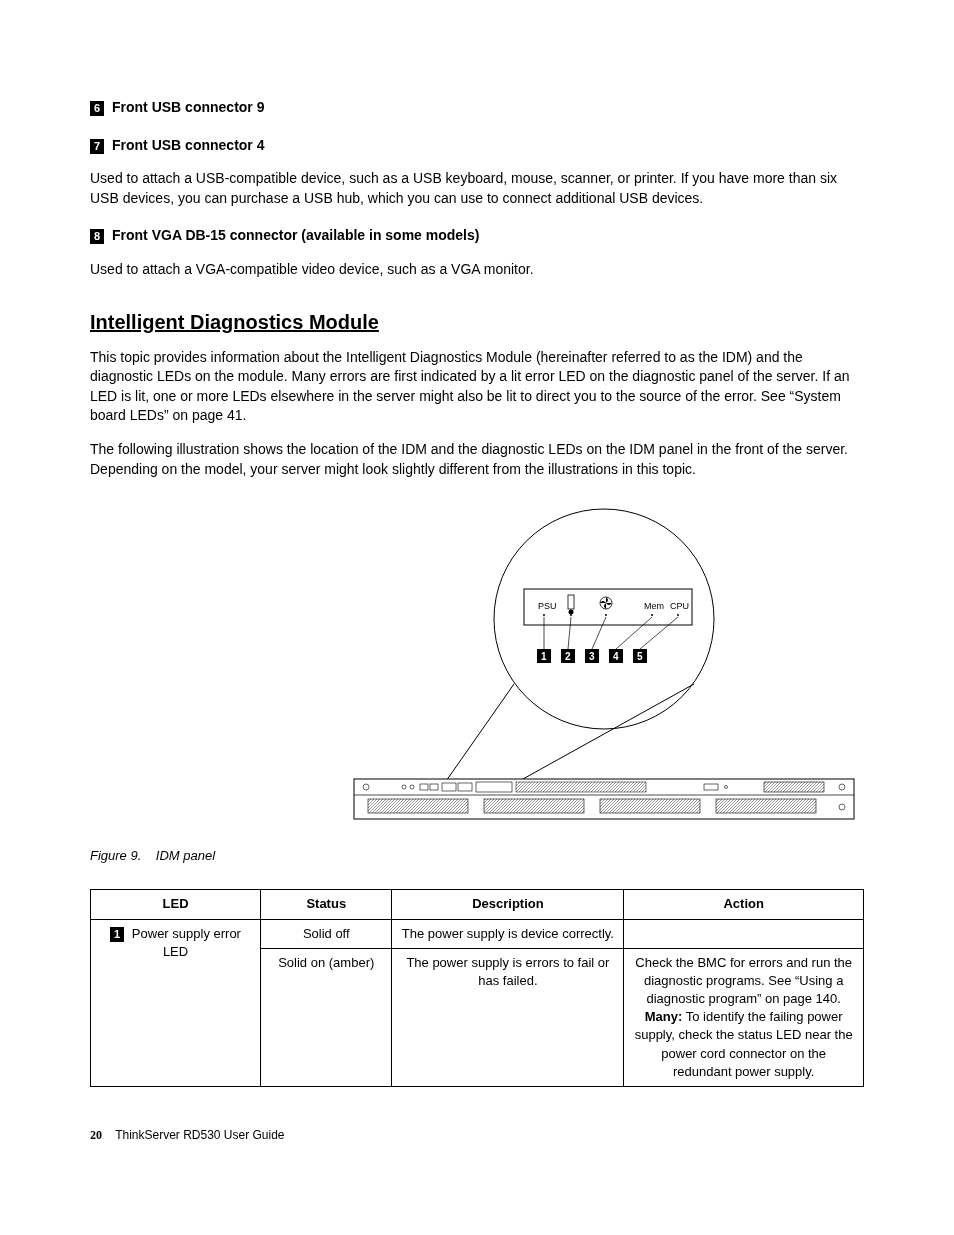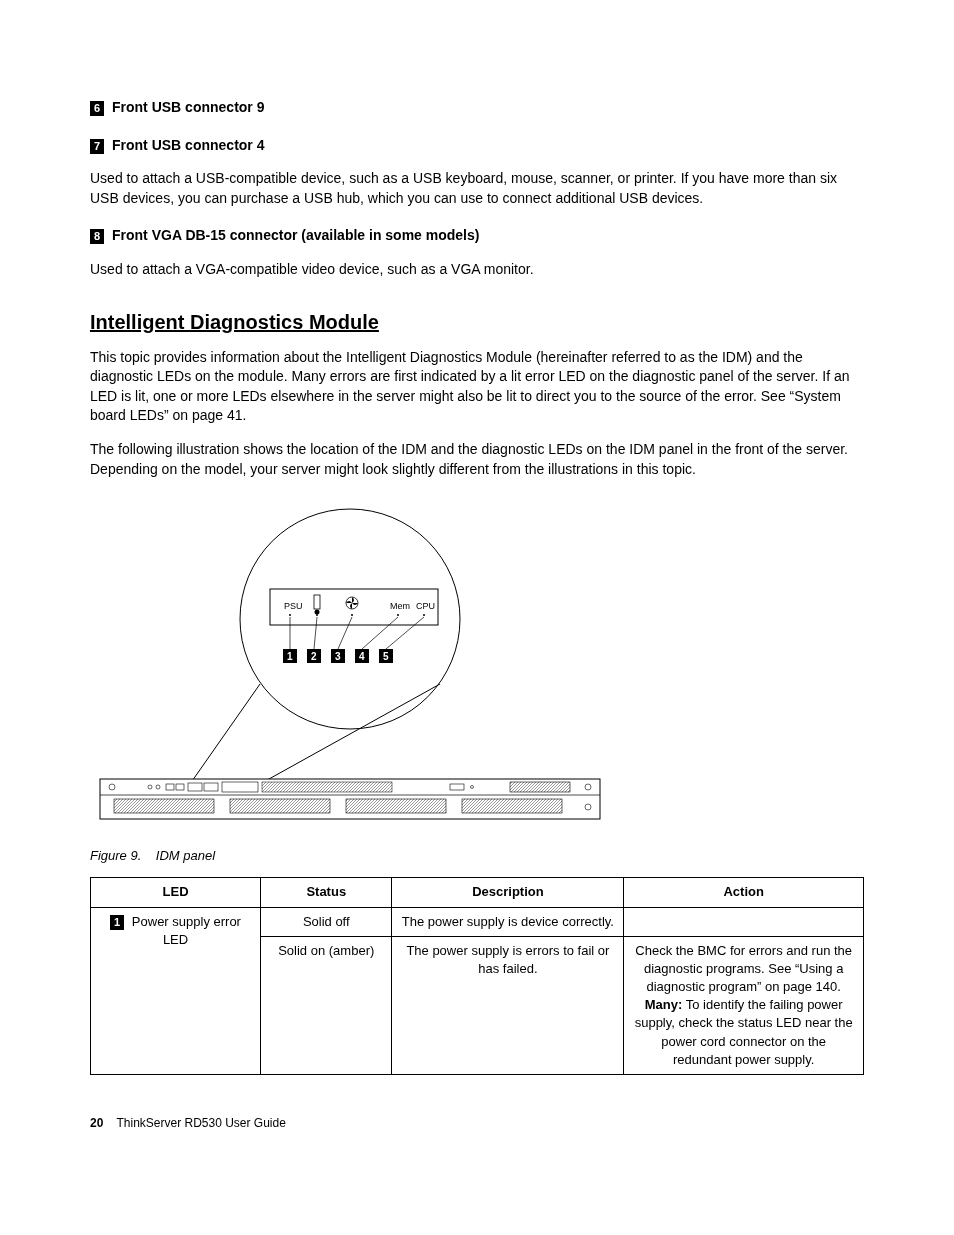--- a/index.html
+++ b/index.html
@@ -32,43 +32,43 @@
   p { margin: 5px 0 14px 0; }
   h2 {
     font-size: 20px;
     font-weight: bold;
     margin: 28px 0 12px 0;
     text-decoration: underline;
   }
   .fig-caption {
     font-style: italic;
     font-size: 13px;
-    margin: 18px 0 12px 0;
+    margin: 18px 0 24px 0;
   }
   table {
     border-collapse: collapse;
     width: 100%;
     font-size: 13px;
   }
   th, td {
     border: 1px solid #000;
     padding: 5px 8px;
     text-align: center;
     vertical-align: top;
   }
   th { font-weight: bold; text-align: center; }
   .footer {
     margin-top: 40px;
     font-size: 12px;
   }
-  .footer .pagenum { font-weight: bold; margin-right: 10px; }
+  .footer .pagenum { font-weight: bold; margin-right: 10px; font-family: Liberation Serif, serif; }
   .figure-area {
     width: 100%;
     display: flex;
-    justify-content: flex-start;
+    justify-content: flex-end;
     margin: 20px 0 10px 0;
   }
   svg { display:block; }
 </style>
 </head>
 <body>
 
 <div class="item-heading">
   <span class="callout-num">6</span>
   <span>Front USB connector 9</span>

